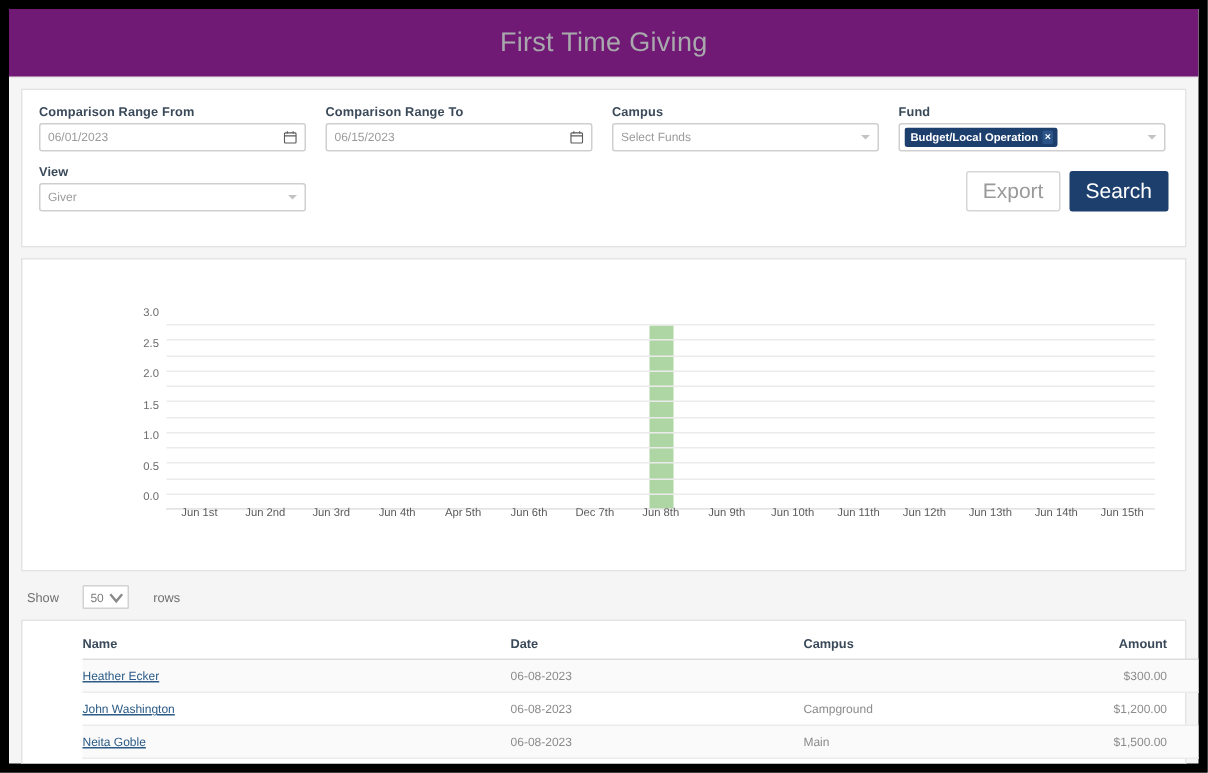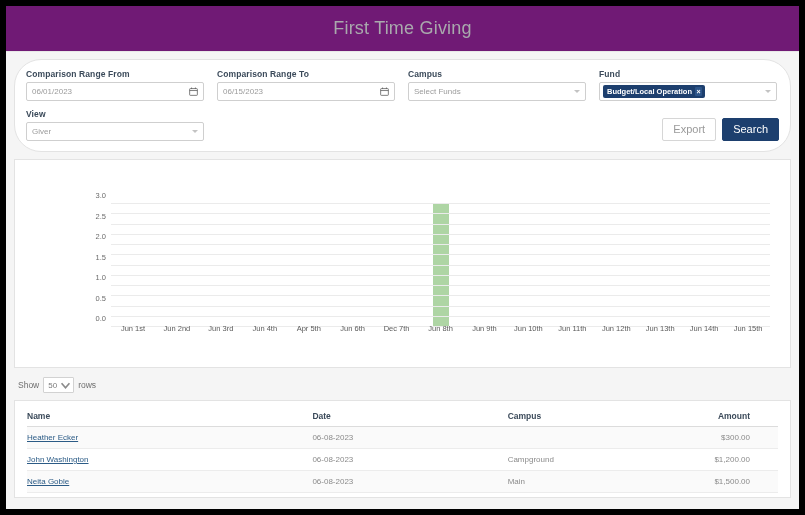--- a/index.html
+++ b/index.html
@@ -36,22 +36,21 @@
 
   
   .panel {
     background: #ffffff;
     border: 1px solid #e3e3e3;
     margin: 7px 8px 0 8px;
   }
 
   
   .filters {
-    padding: 9px 11px 10px 11px;
-    border-radius: 27px;
+    padding: 9px 11px 23px 11px;
   }
   .filter-row {
     display: flex;
     gap: 13px;
   }
   .filter-row.second { margin-top: 8px; align-items: flex-end; }
   .fgroup { width: 178px; }
   .flabel {
     font-size: 8.5px;
     font-weight: bold;
@@ -108,21 +107,21 @@
 
   .btns {
     display: flex;
     gap: 6px;
     justify-content: flex-end;
     align-items: flex-end;
     flex: 1;
     padding-bottom: 0px;
   }
   .btn {
-    font-size: 11px;
+    font-size: 14px;
     padding: 4px 10px;
     border-radius: 2px;
     cursor: pointer;
     line-height: 1.2;
     font-weight: 400;
   }
   .btn-export { background: #fff; border: 1px solid #d6d6d6; color: #9a9a9a; }
   .btn-search { background: #1d3f6e; border: 1px solid #1d3f6e; color: #ffffff; }
 
   
@@ -176,21 +175,21 @@
     text-align: center;
     font-size: 7.5px;
     color: #5b5b5b;
     white-space: nowrap;
   }
 
   
   .showrows {
     display: flex;
     align-items: center;
-    gap: 4px;
+    gap: 16px;
     margin: 9px 0 0 12px;
     font-size: 8.5px;
     color: #6f6f6f;
   }
   .rows-select {
     border: 1px solid #d2d2d2;
     background: #fff;
     height: 16px;
     padding: 0 2px 0 4px;
     display: inline-flex;
@@ -201,21 +200,21 @@
     border-radius: 1px;
     text-align: right;
   }
   .chev {
     width: 11px; height: 9px;
   }
   .chev svg { display: block; }
 
   
   .table-panel { margin-top: 7px; height: 98px; padding: 0 12px; }
-  table { width: 100%; border-collapse: collapse; }
+  table { width: 100%; border-collapse: collapse; margin-left: 28px; }
   th {
     text-align: left;
     font-size: 8.5px;
     font-weight: bold;
     color: #3b4a5a;
     padding: 10px 0 5px 0;
     border-bottom: 1px solid #dcdcdc;
   }
   td {
     font-size: 8px;

